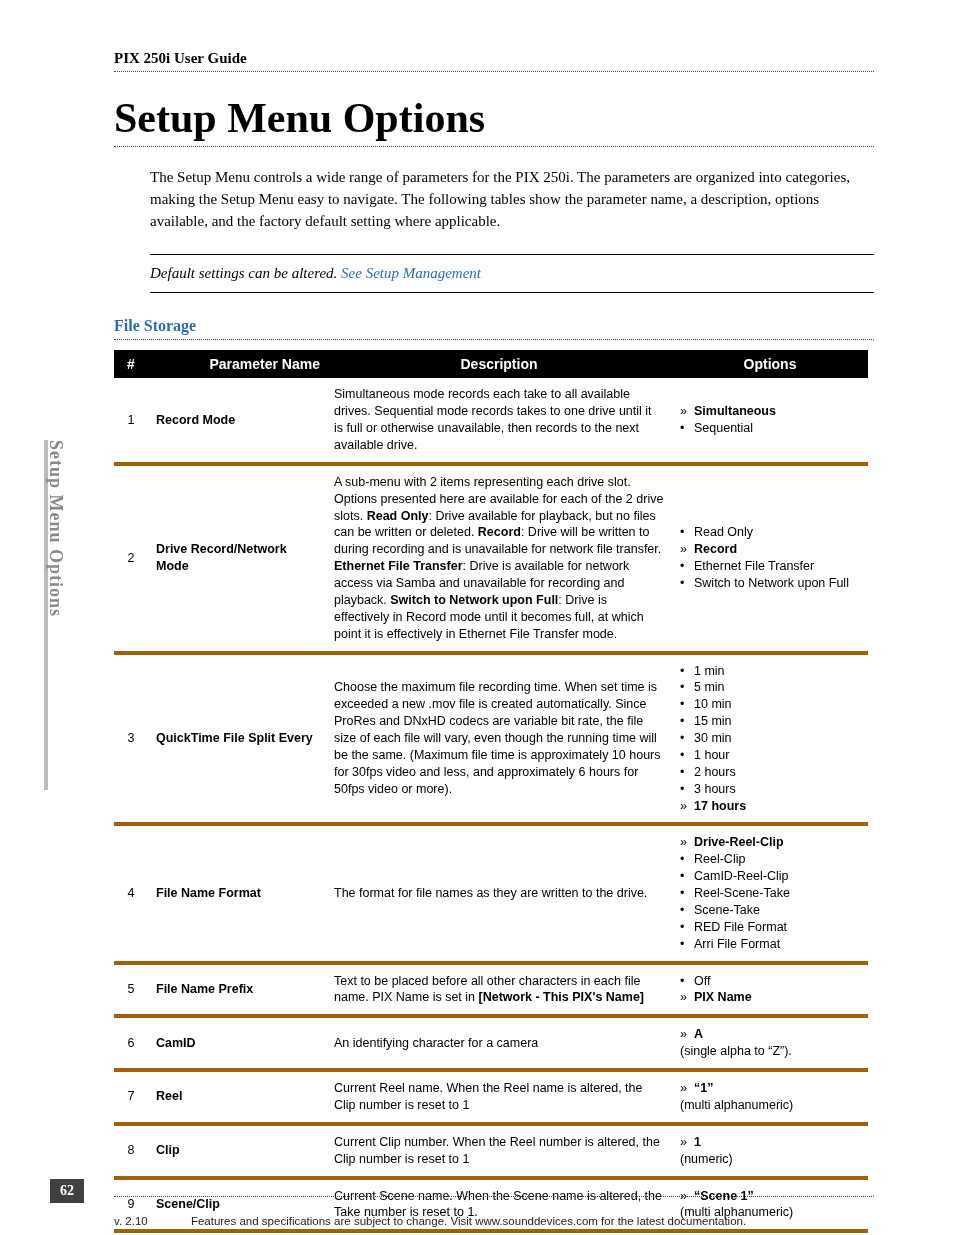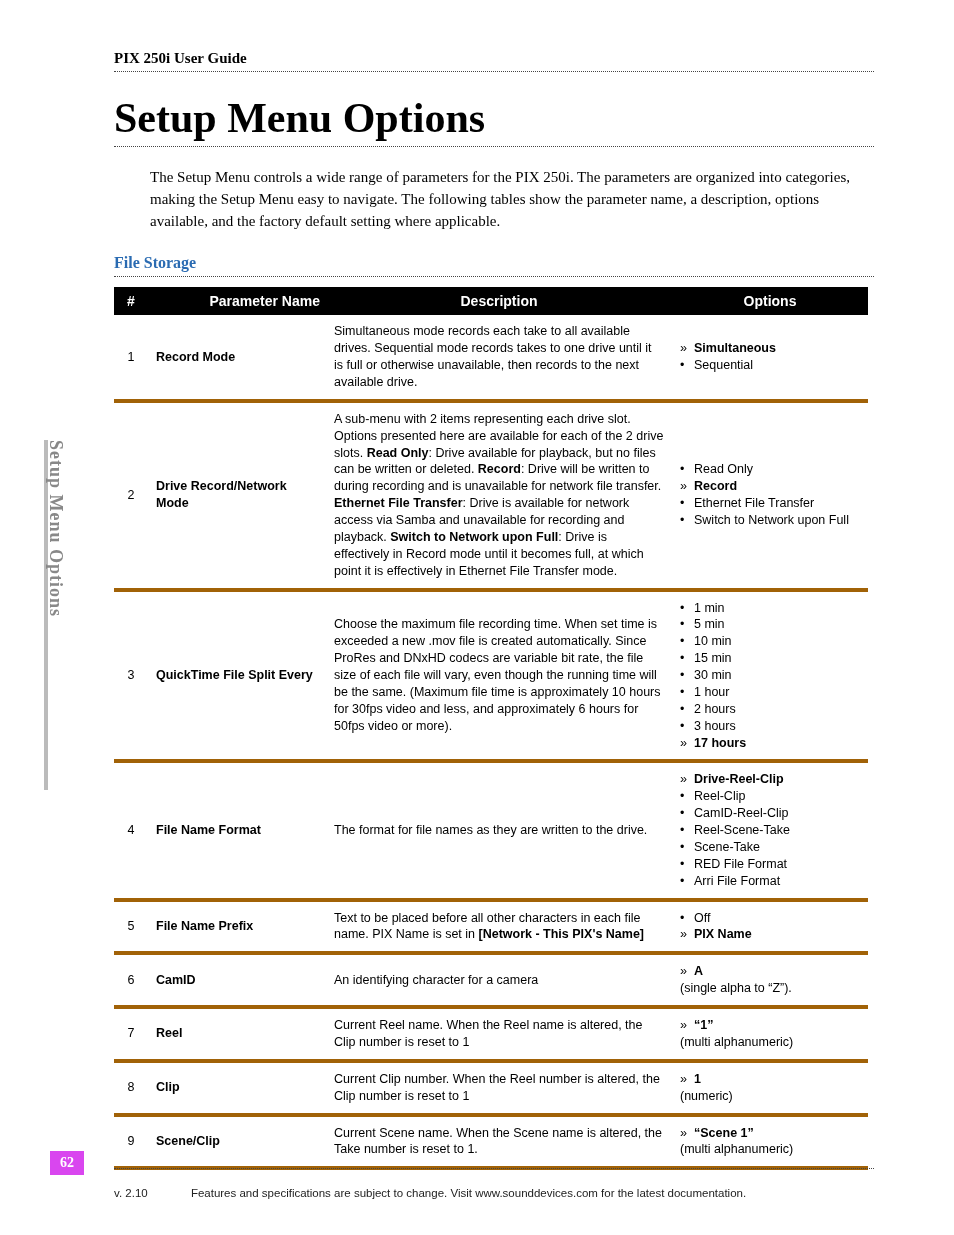--- a/index.html
+++ b/index.html
@@ -129,21 +129,21 @@
     left: 0;
     top: 0;
     width: 4px;
     height: 350px;
     background: #bbb;
   }
   .page-num-box {
     position: absolute;
     left: 50px;
     bottom: 60px;
-    background: #d946ef;
+    background: #404040;
     color: #fff;
     font-family: Georgia, serif;
     font-weight: bold;
     font-size: 14px;
     padding: 4px 10px;
   }
   .footer-rule {
     position: absolute;
     left: 114px;
     right: 80px;
@@ -172,20 +172,27 @@
   </div>
 
   <div class="running-head">PIX 250i User Guide</div>
   <hr class="head-rule">
 
   <div class="title">Setup Menu Options</div>
   <hr class="title-rule">
 
   <p class="intro">The Setup Menu controls a wide range of parameters for the PIX 250i. The parameters are organized into categories, making the Setup Menu easy to navigate. The following tables show the parameter name, a description, options available, and the factory default setting where applicable.</p>
 
+  <div class="note-wrap">
+    <hr class="note-rule">
+    <div class="note">
+      <span>Default settings can be altered. </span><span class="link">See Setup Management</span>
+    </div>
+    <hr class="note-rule">
+  </div>
 
   <div class="section-h">File Storage</div>
   <hr class="section-rule">
 
   <table class="params">
     <thead>
       <tr>
         <th>#</th>
         <th>Parameter Name</th>
         <th>Description</th>

